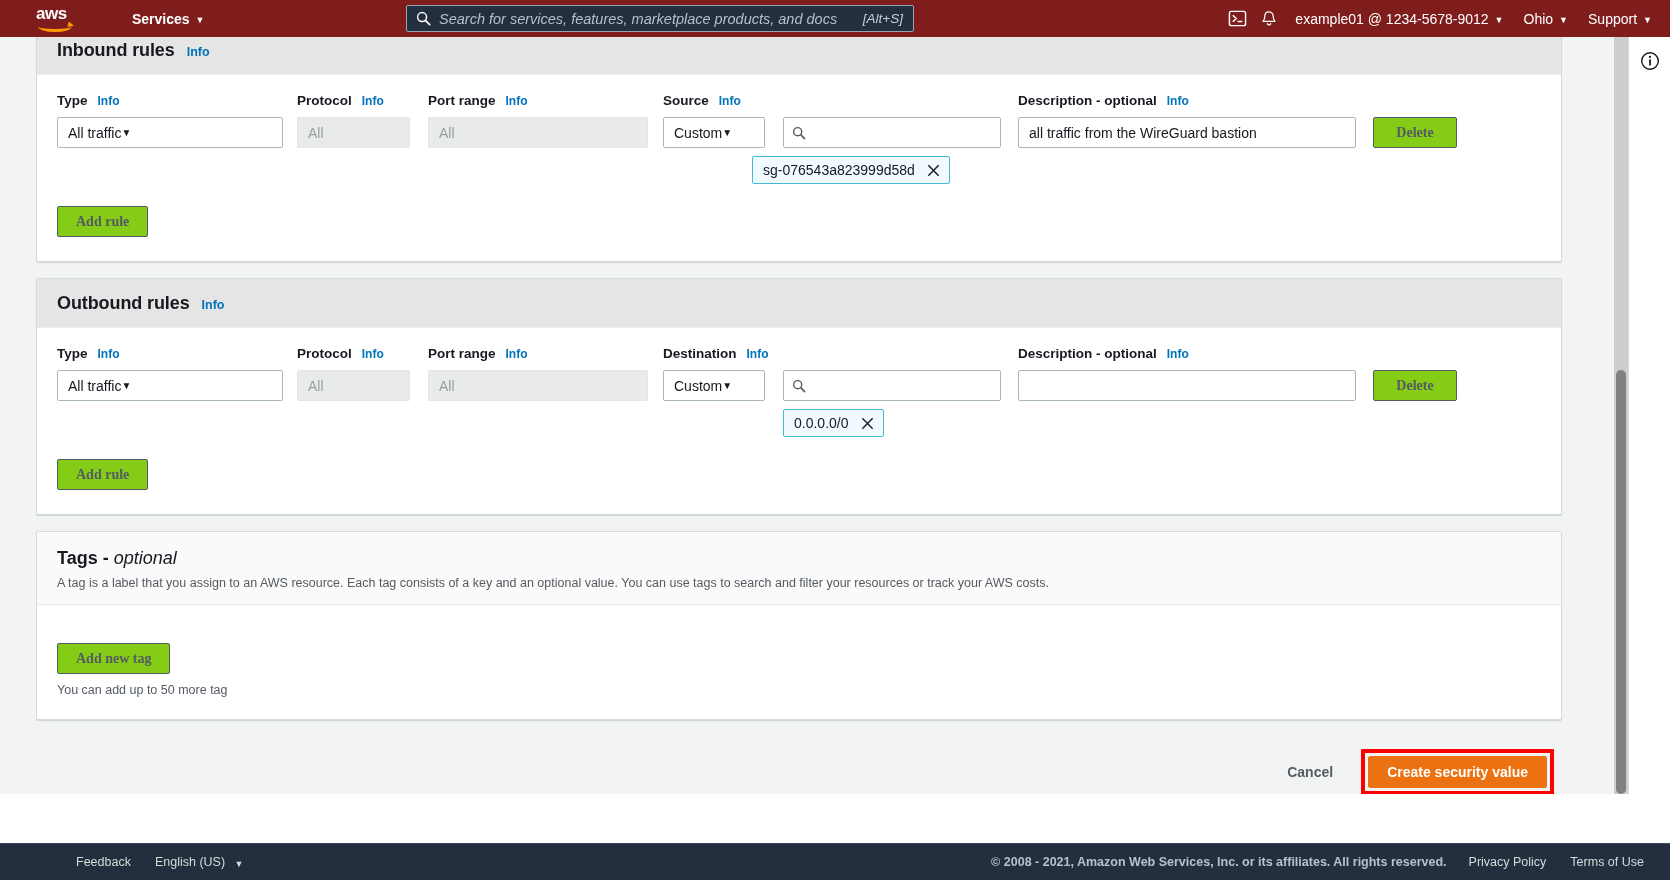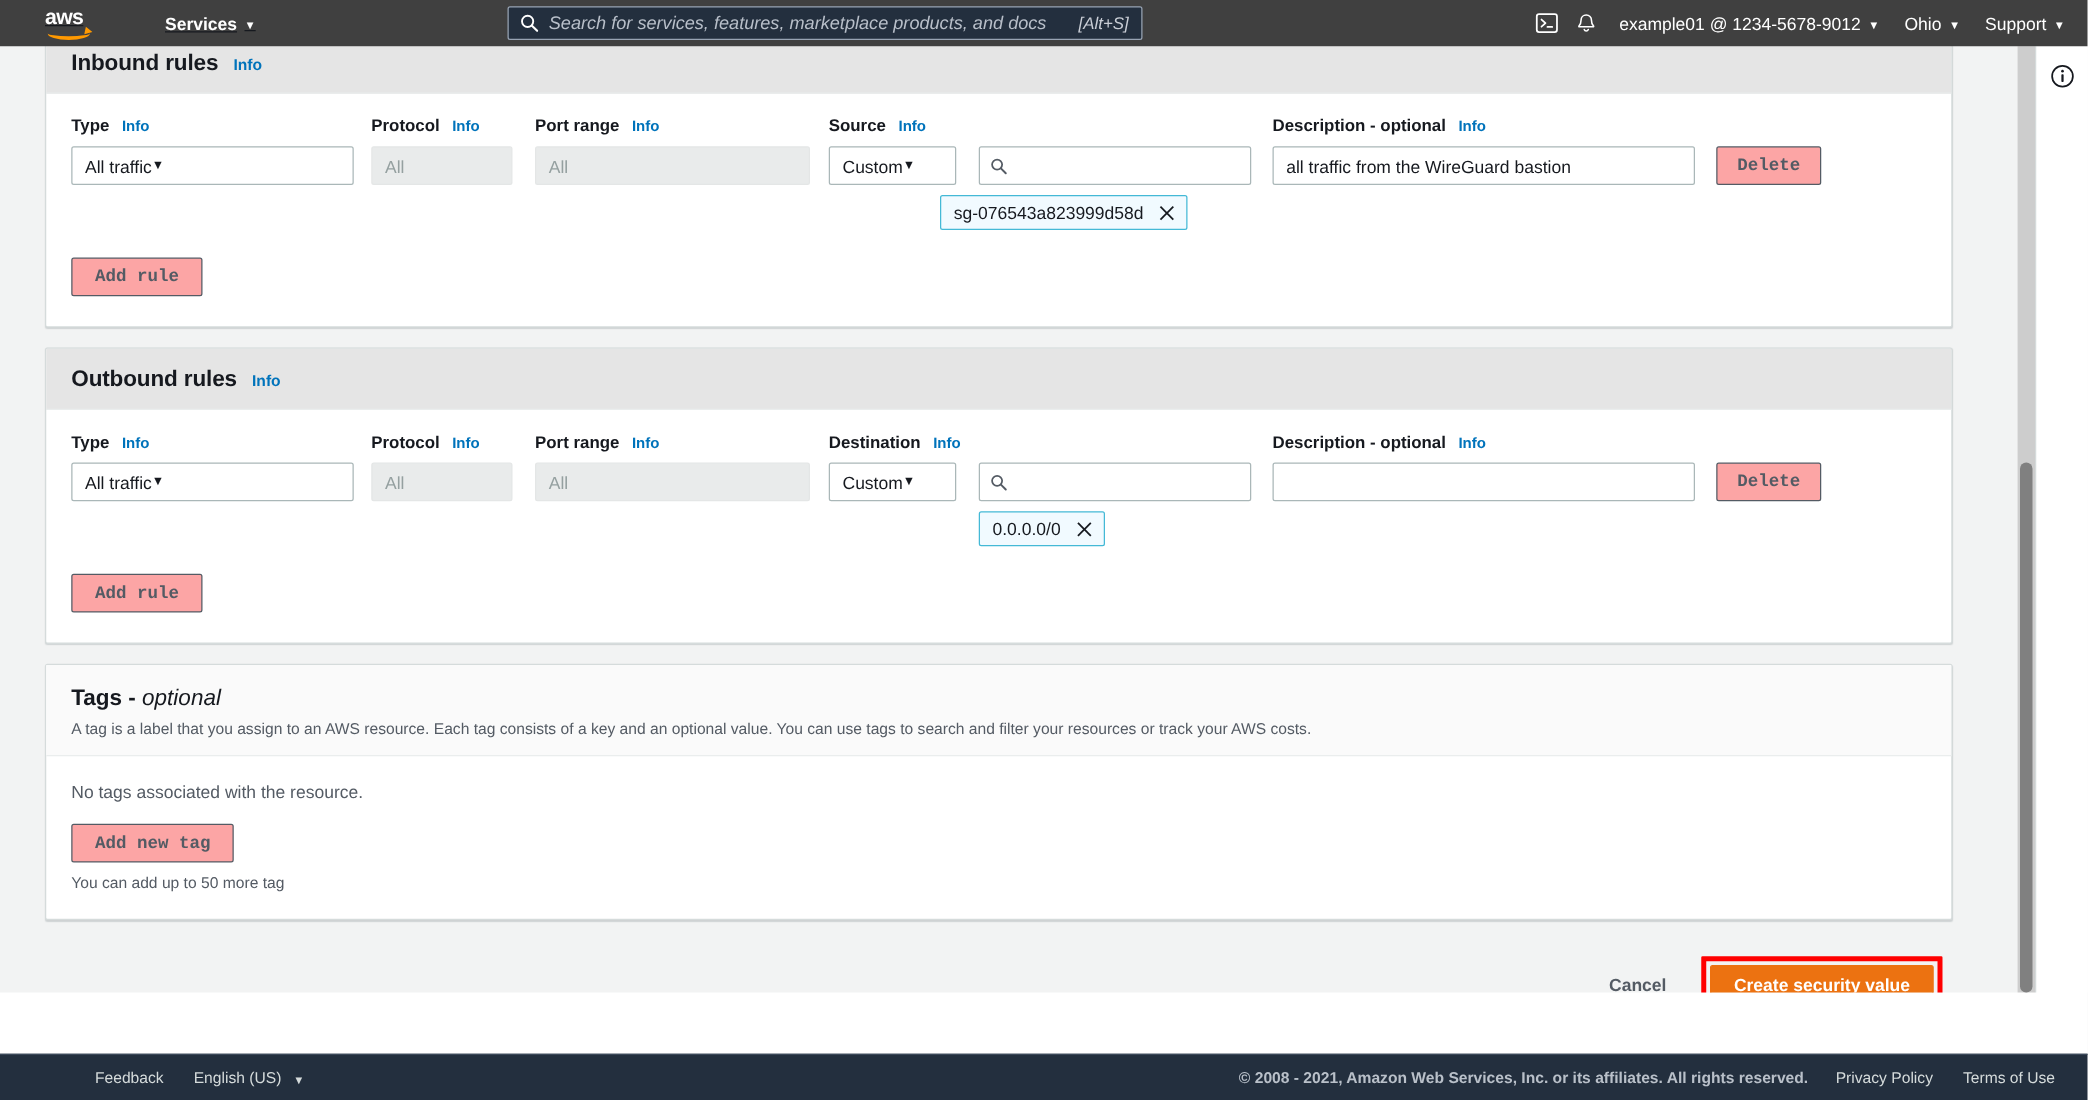--- a/index.html
+++ b/index.html
@@ -10,24 +10,23 @@
     background: #ffffff;
     font-family: "Liberation Sans", sans-serif;
     font-size: 14px;
     color: #16191f;
   }
 
   
   .topnav {
     position: absolute; top: 0; left: 0;
     width: 1670px; height: 37px;
-    background: #404040;
+    background: #7f1d1d;
     display: flex; align-items: center;
     z-index: 50;
-    text-decoration: underline;
   }
   .aws-logo {
     margin-left: 36px; width: 42px; height: 26px;
     position: relative; cursor: pointer;
   }
   .aws-logo .wordmark {
     color: #ffffff; font-size: 17px; font-weight: 700;
     letter-spacing: -0.5px; line-height: 15px;
     font-family: "Liberation Sans", sans-serif;
   }
@@ -177,25 +176,25 @@
     background: #f1faff; padding: 0 4px 0 10px;
     font-size: 14px; color: #16191f;
   }
   .token .x {
     margin-left: 8px; width: 22px; height: 22px; cursor: pointer;
     display: flex; align-items: center; justify-content: center;
   }
 
   .btn {
     height: 31px; border: 1px solid #545b64; border-radius: 2px;
-    background: #fca5a5; color: #545b64;
+    background: #84cc16; color: #545b64;
     font-size: 14px; font-weight: 700;
     padding: 0 18px; cursor: pointer;
     display: inline-flex; align-items: center; justify-content: center;
-    font-family: Liberation Mono, monospace;
+    font-family: Liberation Serif, serif;
   }
 
   .addrule-wrap { padding: 22px 0 24px 0; }
 
   
   .tags-header { padding: 16px 20px 14px 20px; background: #fafafa; border-bottom: 1px solid #eaeded; }
   .tags-title { font-size: 18px; font-weight: 700; color: #16191f; }
   .tags-title em { font-style: italic; font-weight: 400; }
   .tags-desc { font-size: 12.5px; color: #545b64; margin-top: 7px; }
   .tags-body { padding: 20px 20px 22px 20px; }
@@ -484,21 +483,20 @@
     </div>
 
     <div class="card">
       <div class="tags-header">
         <div class="tags-title">
           <span>Tags - </span><em>optional</em>
         </div>
         <div class="tags-desc">A tag is a label that you assign to an AWS resource. Each tag consists of a key and an optional value. You can use tags to search and filter your resources or track your AWS costs.</div>
       </div>
       <div class="tags-body">
-        <div class="tags-empty">No tags associated with the resource.</div>
         <div style="margin-top:18px;">
           <button class="btn">Add new tag</button>
         </div>
         <div class="tags-hint">You can add up to 50 more tag</div>
       </div>
     </div>
 
     <div class="actions">
       <div class="cancel-btn">Cancel</div>
       <div class="create-wrap">

